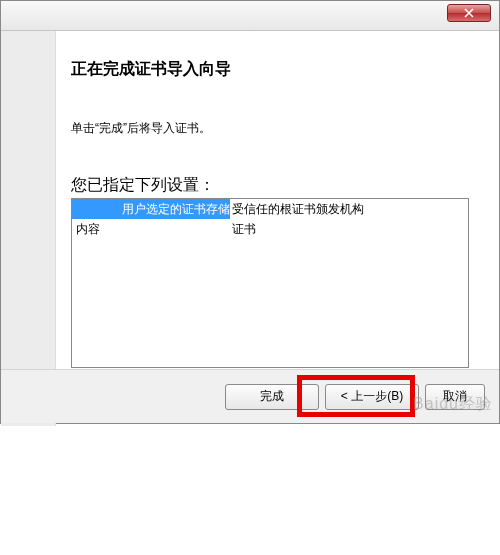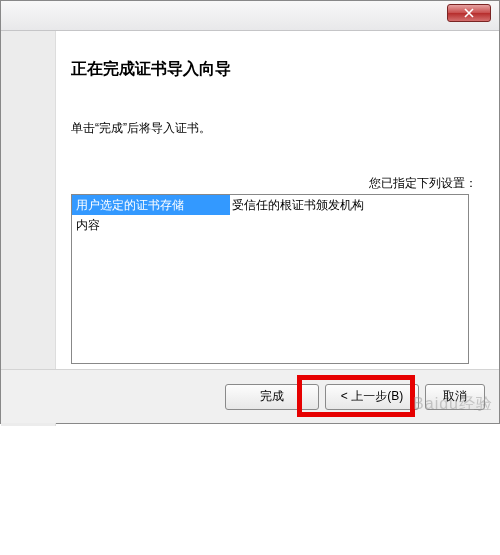--- a/index.html
+++ b/index.html
@@ -58,24 +58,23 @@
       color: #000;
       margin-bottom: 40px;
       margin-top: 10px;
     }
     .subtext {
       font-size: 12px;
       color: #000;
       margin-bottom: 38px;
     }
     .list-caption {
-      font-size: 12px;
+      font-size: 16px;
       color: #000;
       margin-bottom: 2px;
-      text-align: right;
     }
     .list-box {
       width: 398px;
       height: 170px;
       border: 1px solid #888;
       background: #fff;
       overflow: hidden;
     }
     .list-row {
       display: flex;
@@ -86,20 +85,21 @@
       width: 158px;
       padding-left: 4px;
     }
     .col-val {
       flex: 1;
       padding-left: 2px;
     }
     .row-selected .col-key {
       background: #3399ff;
       color: #fff;
+      text-align: right;
     }
     .row-selected .col-val { color: #000; }
     .button-bar {
       position: absolute;
       bottom: 0; left: 0; right: 0;
       height: 54px;
       background: #f0f0f0;
       border-top: 1px solid #d4d4d4;
       display: flex;
       align-items: center;
@@ -160,20 +160,21 @@
     <div class="subtext">单击“完成”后将导入证书。</div>
     <div class="list-caption">您已指定下列设置：</div>
 
     <div class="list-box">
       <div class="list-row row-selected">
         <div class="col-key">用户选定的证书存储</div>
         <div class="col-val">受信任的根证书颁发机构</div>
       </div>
       <div class="list-row">
         <div class="col-key">内容</div>
+        <div class="col-val">证书</div>
       </div>
     </div>
   </div>
 
   <div class="button-bar">
     <button class="btn">完成</button>
     <button class="btn">&lt; 上一步(B)</button>
     <button class="btn cancel">取消</button>
   </div>
 

